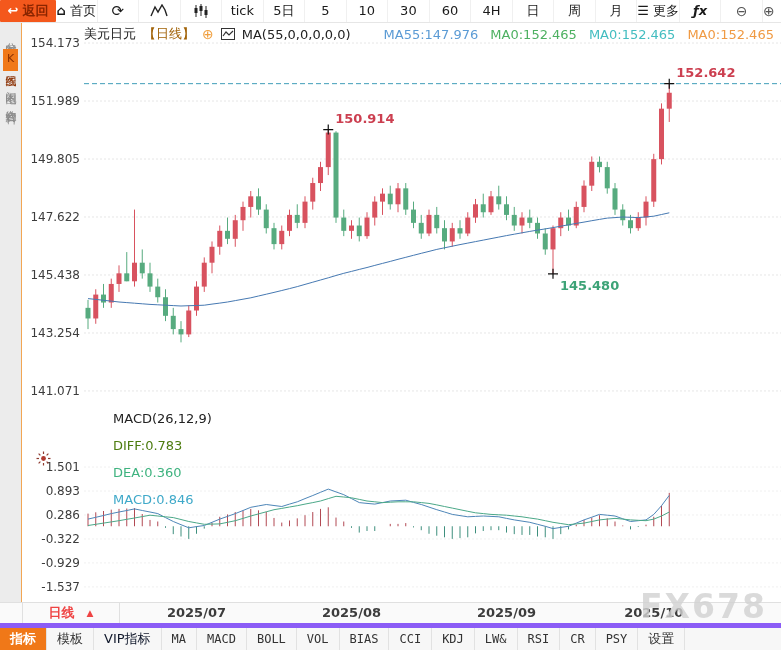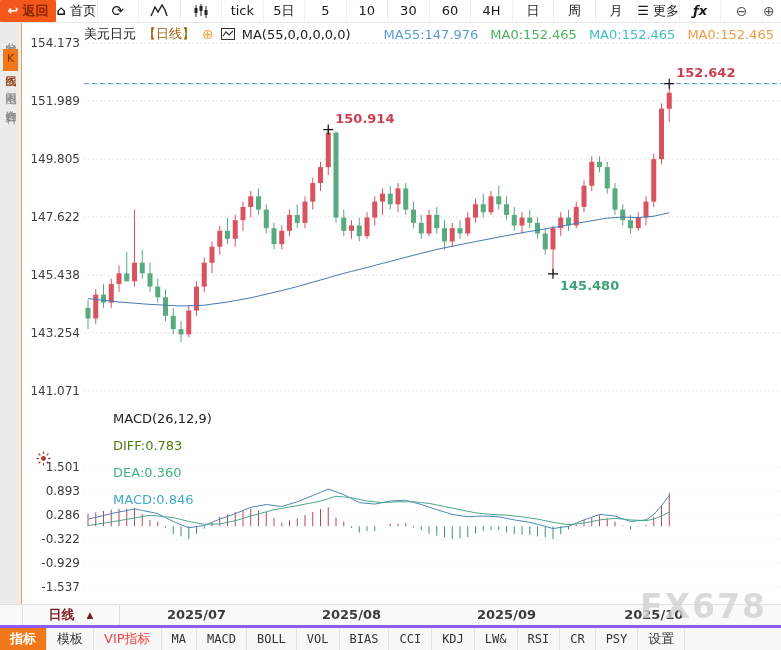--- a/index.html
+++ b/index.html
@@ -35,30 +35,30 @@
   #ma-values span{flex:0 0 auto;}
 
   #chart-svg{position:absolute;top:15px;left:0;}
 
   .macd-header{position:absolute;top:426px;left:0;height:20px;display:flex;align-items:center;gap:12px;font-size:13px;color:#222;}
   .macd-header .txt-group{display:flex;gap:12px;margin-left:50px;flex-direction:column;}
   .ind-gear{margin-left:14px;cursor:pointer;display:flex;align-items:center;}
 
   
   .xaxis-row{position:relative;height:20px;background:#fafafa;border-top:1px solid #e0e0e0;font-size:13px;font-weight:bold;color:#3c3c3c;}
-  .period-box{position:absolute;left:22px;top:0;bottom:0;width:96px;display:flex;align-items:center;justify-content:center;gap:12px;border-left:1px solid #e0e0e0;border-right:1px solid #e0e0e0;color:#7f1d1d;cursor:pointer;}
+  .period-box{position:absolute;left:22px;top:0;bottom:0;width:96px;display:flex;align-items:center;justify-content:center;gap:12px;border-left:1px solid #e0e0e0;border-right:1px solid #e0e0e0;color:#ef4444;cursor:pointer;}
   .period-box .tri{font-size:9px;}
   .xlabel{position:absolute;top:2px;transform:translateX(-50%);}
 
   
-  .tabbar{height:22px;display:flex;align-items:stretch;background:#f7f7f7;border-top:3px solid #8b5cf6;font-size:13px;color:#333;}
+  .tabbar{height:22px;display:flex;align-items:stretch;background:#f7f7f7;border-top:5px solid #8b5cf6;font-size:13px;color:#333;}
   .tab{display:flex;align-items:center;padding:0 10px;border-right:1px solid #e2e2e2;cursor:pointer;white-space:nowrap;}
   .tab.mono{font-family:"DejaVu Sans Mono","Liberation Mono",monospace;font-size:12px;}
   .tab.active{background:#f07818;color:#fff;font-weight:bold;}
-  .tab.vip{color:#ef4444;}
+  .tab.vip{color:#0f172a;}
 
   .watermark{position:absolute;left:640px;top:587px;font-size:33px;font-weight:bold;color:#d2d2d2;opacity:.8;letter-spacing:2px;z-index:6;pointer-events:none;}
 </style>
 </head>
 <body>
 
 <div id="app">
 
   <div class="toolbar">
     <div class="tb-item tb-back">

